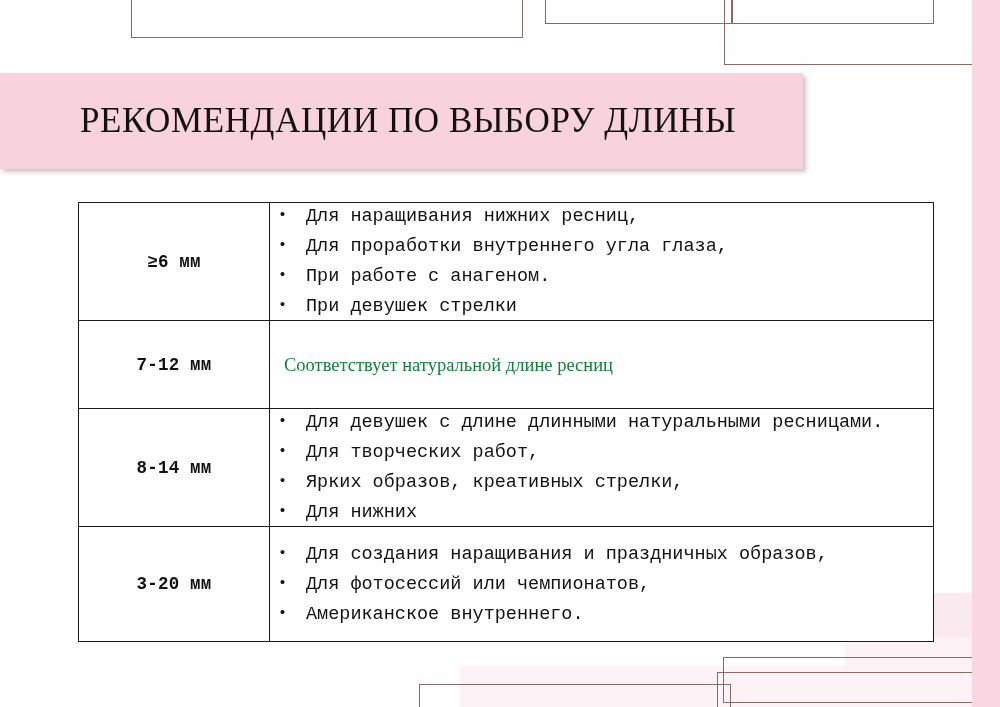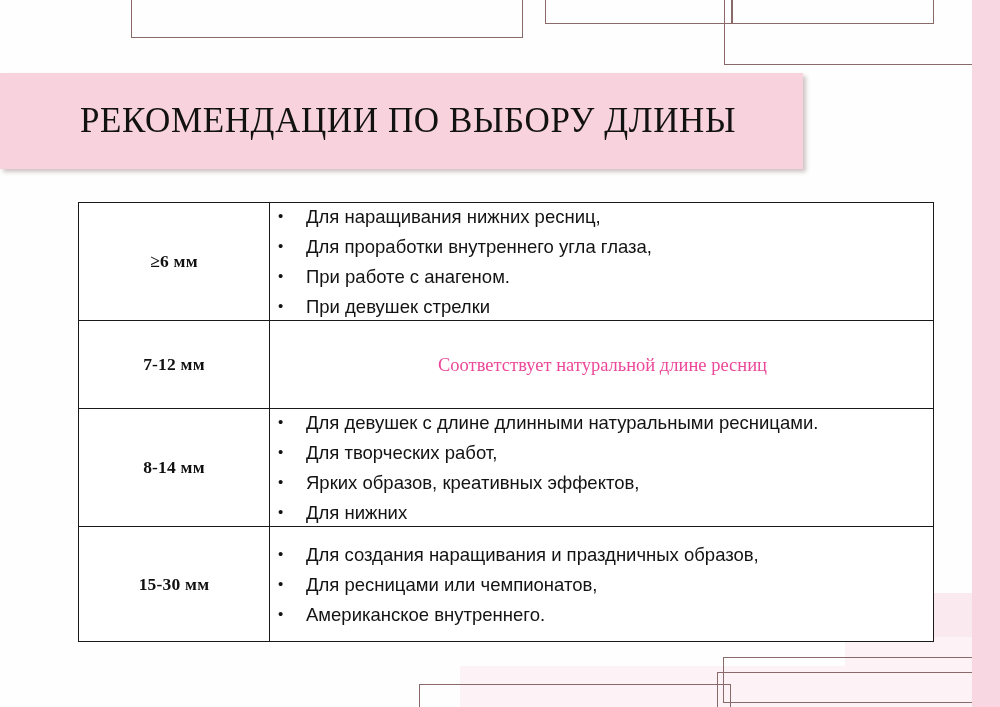--- a/index.html
+++ b/index.html
@@ -86,60 +86,59 @@
   }
   #length-table td {
     border: 1.8px solid #1a1a1a;
     vertical-align: middle;
     padding: 0;
     background: #ffffff;
   }
   td.col-range {
     width: 190px;
     text-align: center;
-    font-family: Liberation Serif, serif;
+    font-family: Liberation Mono, monospace;
     font-weight: bold;
     font-size: 17.5px;
     color: #111111;
     letter-spacing: 0.2px;
   }
   td.col-desc {
     padding: 6px 10px 6px 16px;
   }
   ul.desc-list {
     list-style: none;
     margin: 0;
     padding: 0;
   }
   ul.desc-list li {
     position: relative;
     padding-left: 36px;
-    font-family: Liberation Sans, sans-serif;
+    font-family: Liberation Mono, monospace;
     font-size: 18.5px;
     color: #131313;
     line-height: 27px;
     margin: 0 0 3px 0;
   }
   ul.desc-list li:last-child { margin-bottom: 0; }
   ul.desc-list li::before {
     content: "\2022";
     position: absolute;
     left: 8px;
     top: -1px;
     font-size: 15px;
     color: #131313;
   }
   p.desc-plain {
     margin: 12px;
     padding-left: 2px;
     font-family: "Liberation Serif", "DejaVu Serif", serif;
     font-size: 18.5px;
-    color: #ec4899;
+    color: #15803d;
     line-height: 26px;
-    text-align: center;
   }
   .row-h1 { height: 118px; }
   .row-h2 { height: 88px; }
   .row-h3 { height: 110px; }
   .row-h4 { height: 115px; }
 </style>
 </head>
 <body>
 
 <div id="slide">
@@ -190,32 +189,32 @@
           <p class="desc-plain">Соответствует натуральной длине ресниц</p>
         </td>
       </tr>
 
       <tr class="row-h3">
         <td class="col-range">8-14 мм</td>
         <td class="col-desc">
           <ul class="desc-list">
             <li>Для девушек с длине длинными натуральными ресницами.</li>
             <li>Для творческих работ,</li>
-            <li>Ярких образов, креативных эффектов,</li>
+            <li>Ярких образов, креативных стрелки,</li>
             <li>Для нижних</li>
           </ul>
         </td>
       </tr>
 
       <tr class="row-h4">
-        <td class="col-range">15-30 мм</td>
+        <td class="col-range">3-20 мм</td>
         <td class="col-desc">
           <ul class="desc-list">
             <li>Для создания наращивания и праздничных образов,</li>
-            <li>Для ресницами или чемпионатов,</li>
+            <li>Для фотосессий или чемпионатов,</li>
             <li>Американское внутреннего.</li>
           </ul>
         </td>
       </tr>
     </tbody>
   </table>
 
 </div>
 
 </body></html>

